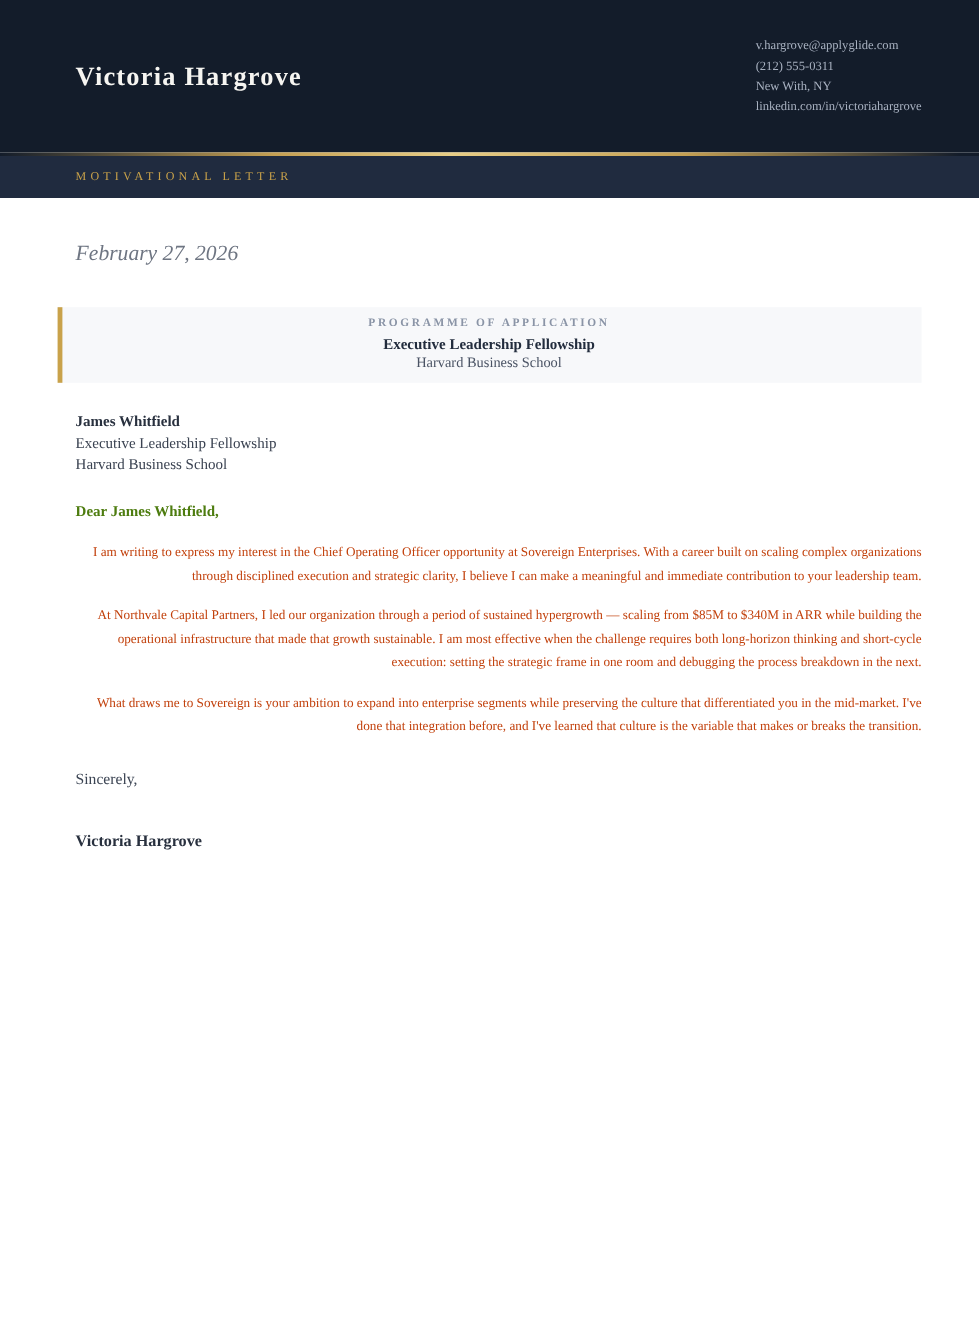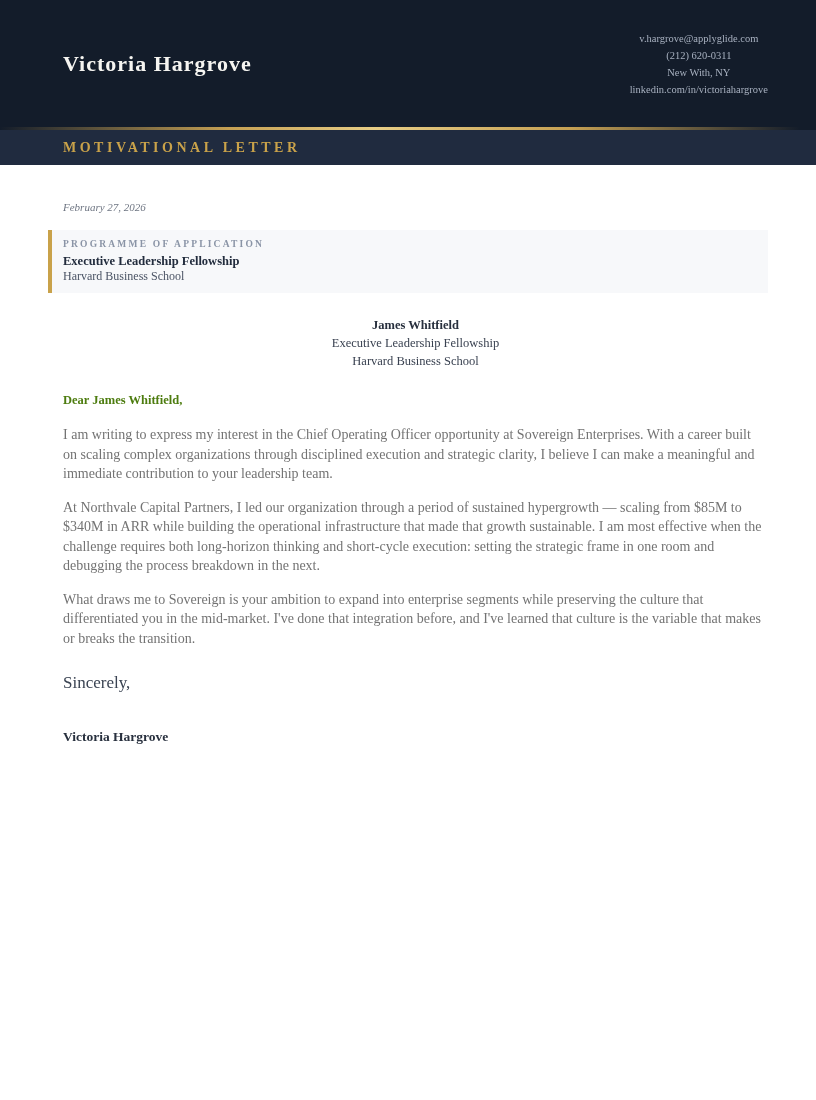--- a/index.html
+++ b/index.html
@@ -22,21 +22,21 @@
     align-items: center;
     padding: 0 48px 0 63px;
   }
   .header-name {
     color: #f6f5f1;
     font-size: 22px;
     font-weight: bold;
     letter-spacing: 1px;
   }
   .header-contact {
-    text-align: center;
+    text-align: left;
     color: #a8b1c0;
     font-size: 10.5px;
     line-height: 17px;
   }
 
   
   .gold-rule {
     height: 3px;
     background: linear-gradient(90deg,
       #131c2a 0%,
@@ -49,42 +49,43 @@
   
   .band {
     height: 35px;
     background: #202b3f;
     display: flex;
     align-items: center;
     padding-left: 63px;
   }
   .band-label {
     color: #c9a24a;
-    font-size: 14px;
-    font-weight: bold;
+    font-size: 10px;
+    font-weight: normal;
     letter-spacing: 3.5px;
   }
 
   
   .content {
     padding: 36px 48px 0 63px;
   }
   .date {
     font-style: italic;
     color: #6e7582;
-    font-size: 11px;
-    margin-bottom: 17px;
+    font-size: 18px;
+    margin-bottom: 34px;
   }
 
   .programme-box {
     margin-left: -15px;          
     background: #f7f8fa;
     border-left: 4px solid #c9a24a;
     padding: 9px 16px 10px 11px;
     margin-bottom: 23px;
+    text-align: center;
   }
   .programme-label {
     font-size: 9.5px;
     font-weight: bold;
     letter-spacing: 2.2px;
     color: #8a94a6;
     margin-bottom: 5px;
   }
   .programme-title {
     font-size: 12.5px;
@@ -97,59 +98,58 @@
     color: #4a5364;
     line-height: 14px;
     margin-top: 1px;
   }
 
   .recipient { margin-bottom: 23px; }
   .recipient-line {
     font-size: 12.5px;
     line-height: 18px;
     color: #3a4251;
-    text-align: center;
   }
   .recipient-name { font-weight: bold; color: #28303e; }
 
   .salutation {
     font-size: 12.5px;
     font-weight: bold;
     color: #4d7c0f;
     margin-bottom: 17px;
   }
 
   .para {
-    font-size: 14px;
+    font-size: 11px;
     line-height: 19.5px;
-    color: #737373;
+    color: #c2410c;
     margin-bottom: 14px;
-    text-align: left;
+    text-align: right;
   }
 
   .closing {
-    font-size: 17px;
+    font-size: 13px;
     color: #3a4352;
     margin-top: 25px;
   }
   .signature {
     font-size: 13.5px;
     font-weight: bold;
     color: #28303e;
     margin-top: 36px;
   }
 </style>
 </head>
 <body>
 
 <div class="header">
   <div class="header-name">Victoria Hargrove</div>
   <div class="header-contact">
     <div>v.hargrove@applyglide.com</div>
-    <div>(212) 620-0311</div>
+    <div>(212) 555-0311</div>
     <div>New With, NY</div>
     <div>linkedin.com/in/victoriahargrove</div>
   </div>
 </div>
 
 <div class="gold-rule"></div>
 
 <div class="band">
   <div class="band-label">MOTIVATIONAL LETTER</div>
 </div>

